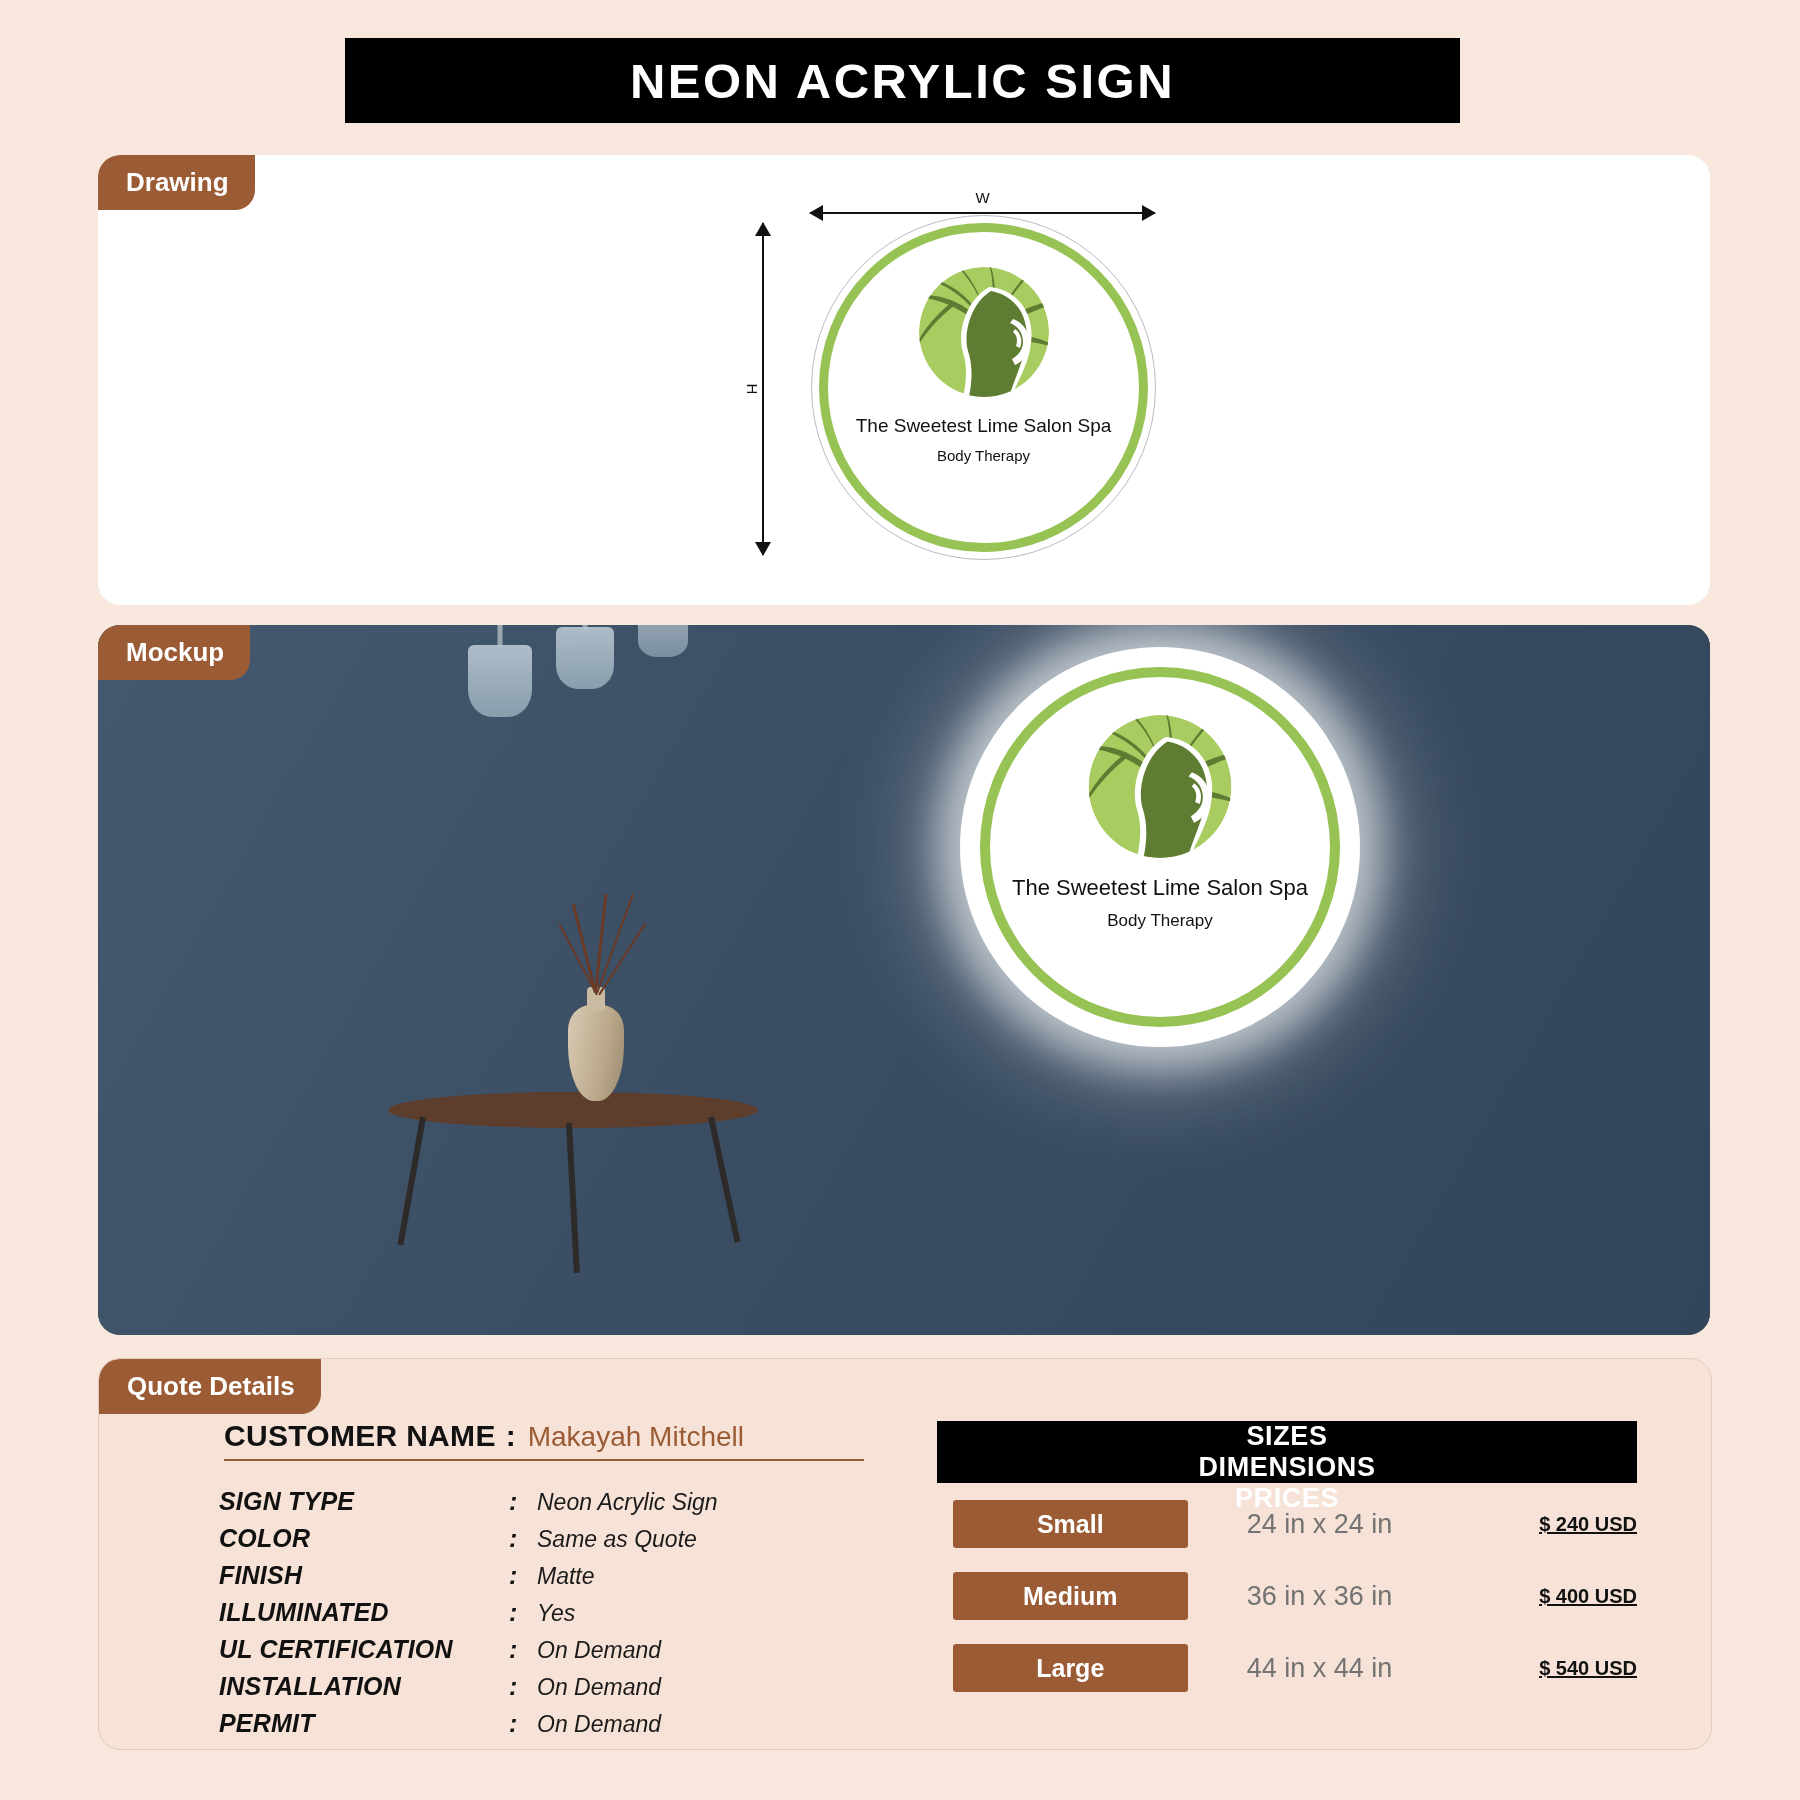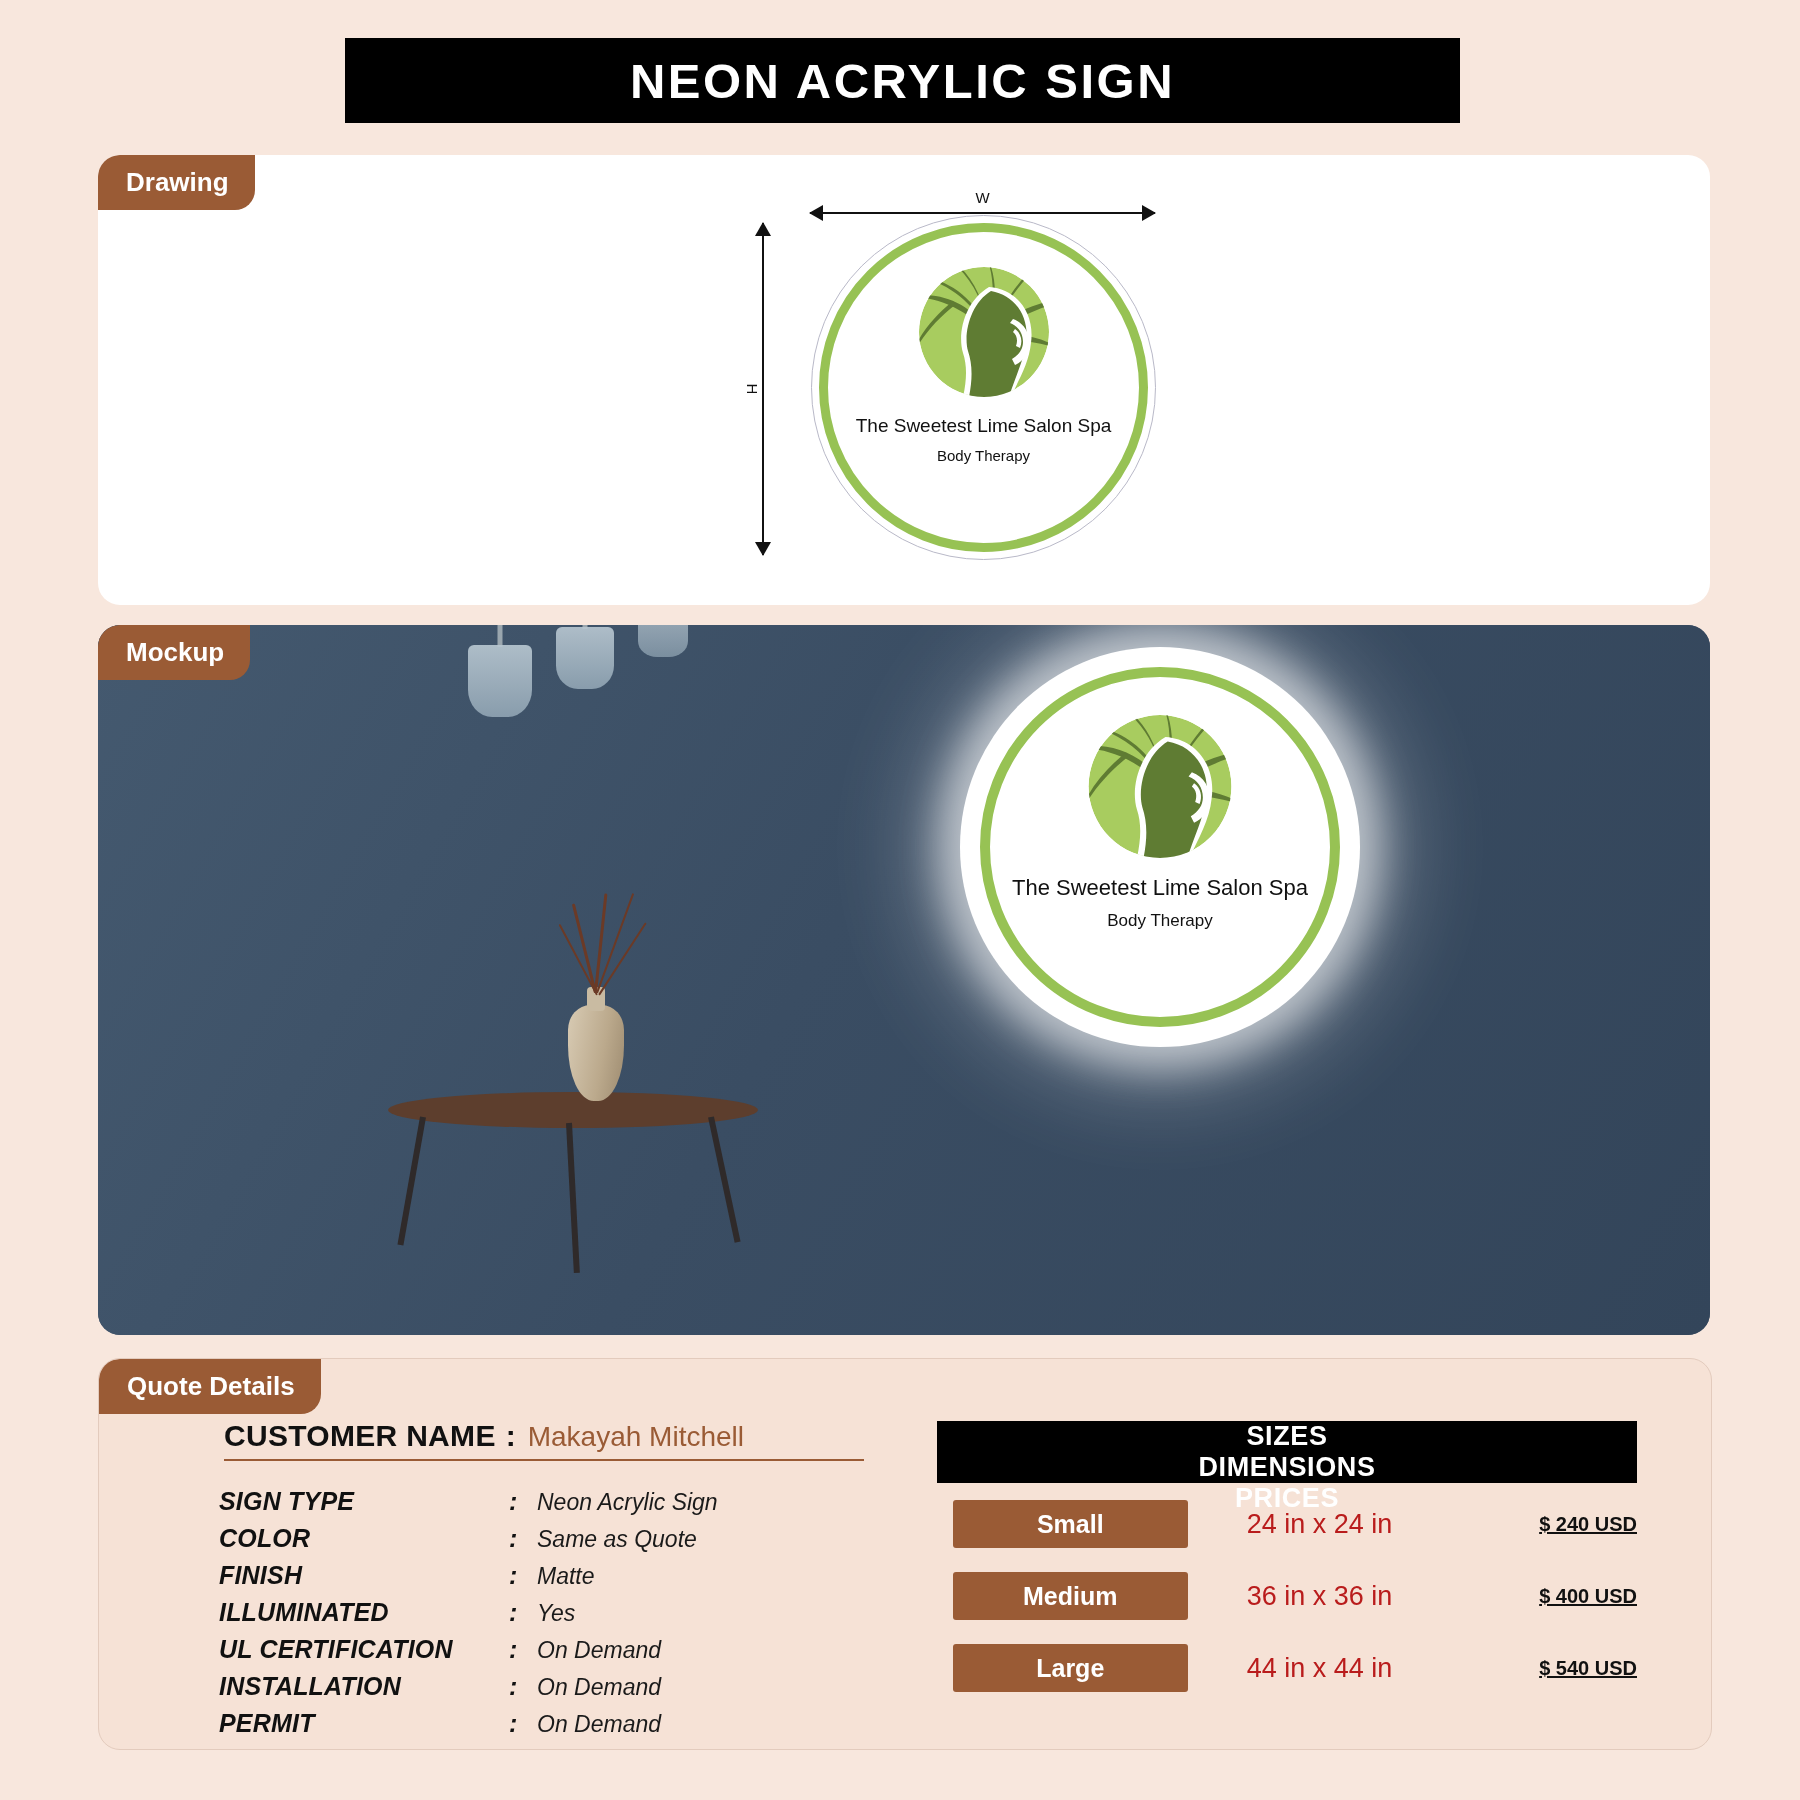--- a/index.html
+++ b/index.html
@@ -375,21 +375,21 @@
     display: flex;
     align-items: center;
     justify-content: center;
     font-size: 25px;
     font-weight: bold;
   }
   .dim-cell {
     width: 270px;
     text-align: center;
     font-size: 27px;
-    color: #b91c1c;
+    color: #737373;
   }
   .price-cell {
     width: 190px;
     text-align: right;
     font-size: 20px;
     font-weight: bold;
     color: #111;
     text-decoration: underline;
   }
 </style>

